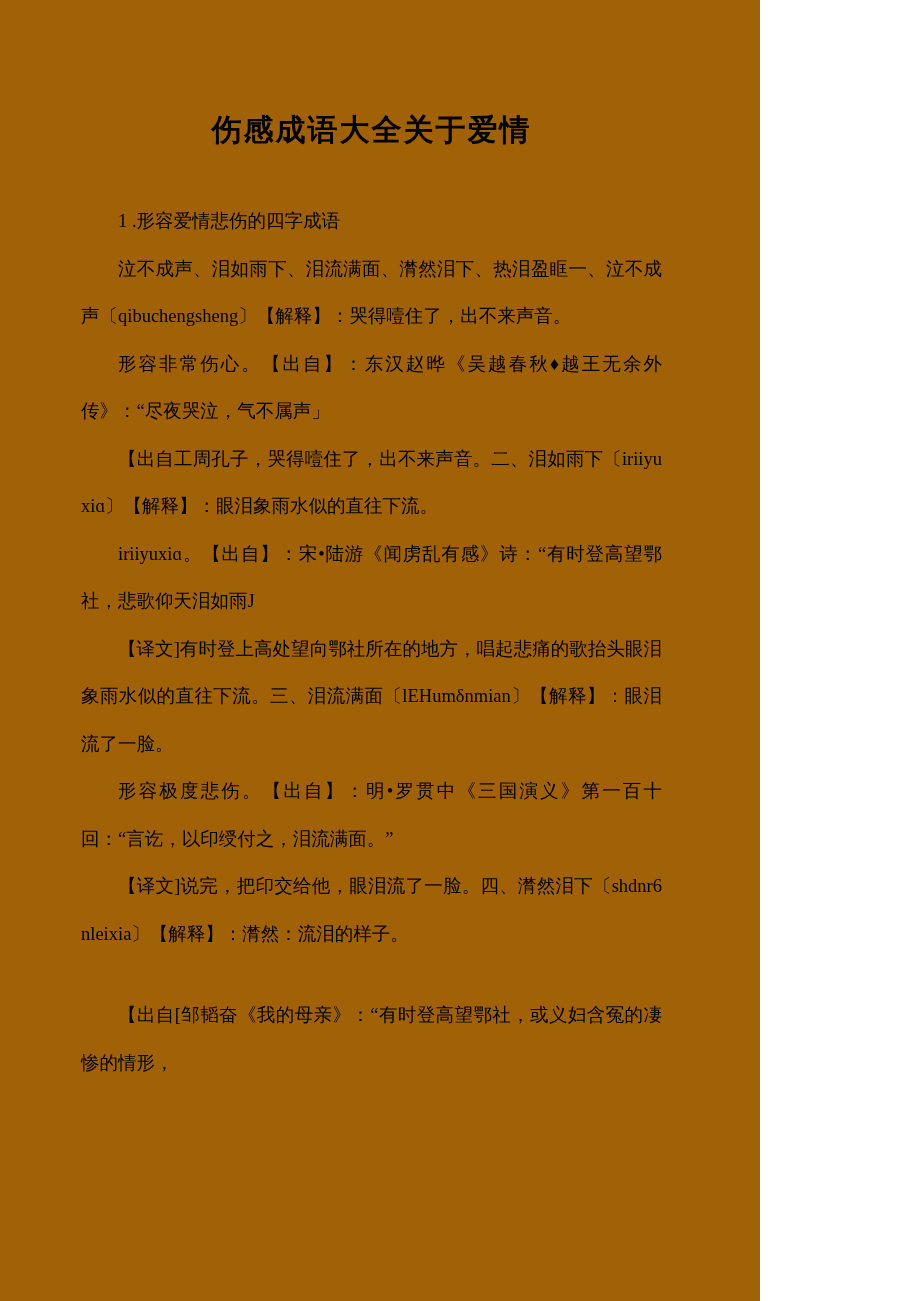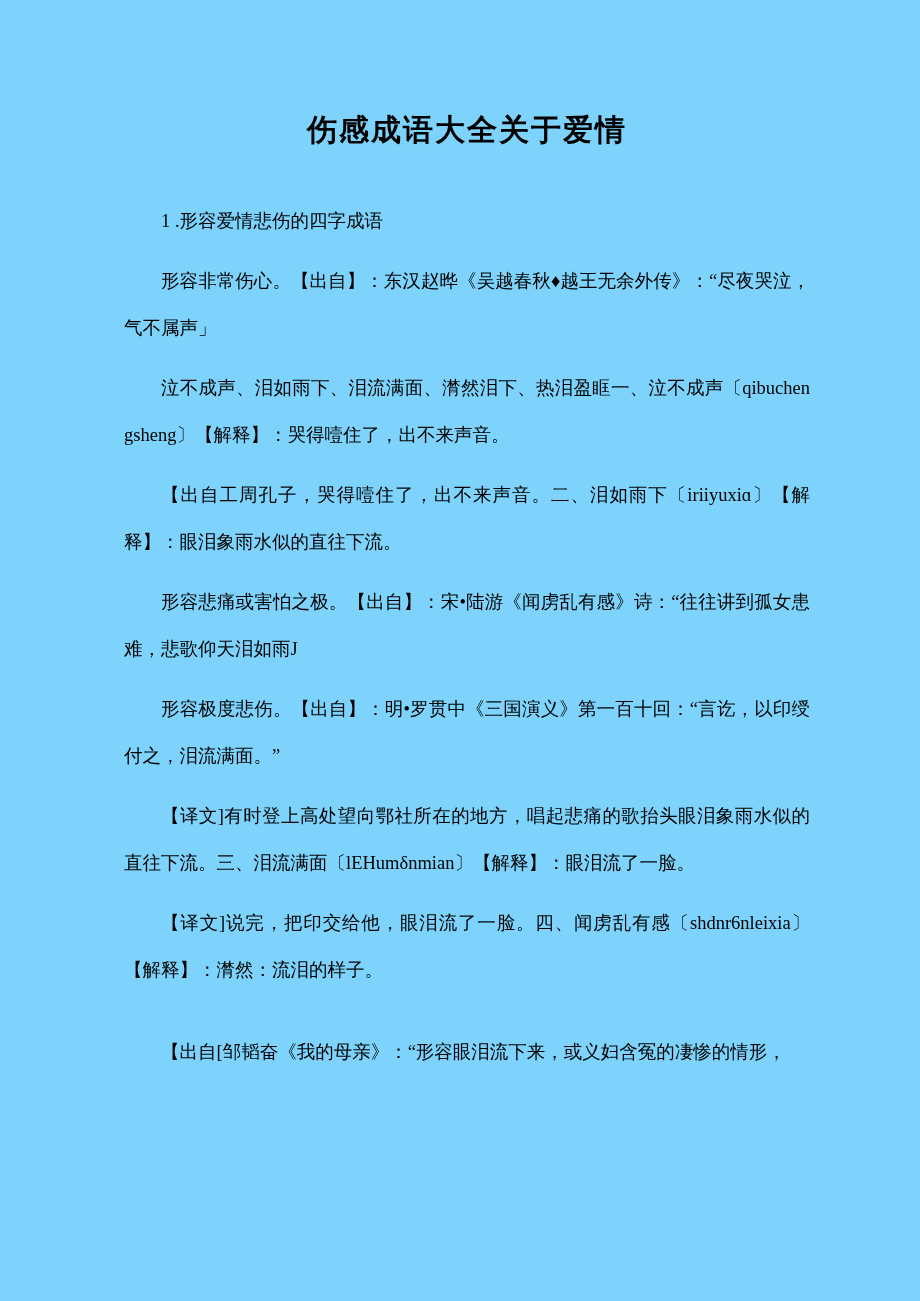--- a/index.html
+++ b/index.html
@@ -9,53 +9,53 @@
   }
   body {
     width: 920px;
     height: 1301px;
     overflow: hidden;
     color: #000000;
     font-family: "Liberation Serif", "DejaVu Serif", serif;
   }
   .page {
     box-sizing: border-box;
-    width: 920px;
+    width: 760px;
     height: 1301px;
-    padding: 112px 98px 40px 112px;
-    background: #7dd3fc;
+    padding: 112px 98px 40px 81px;
+    background: #a16207;
   }
   .doc-title {
     margin: 0 0 50px 0;
     text-align: center;
     font-size: 30px;
     font-weight: bold;
     letter-spacing: 2px;
     line-height: 1.2;
   }
   .para {
-    margin: 12px;
+    margin: 0;
     font-size: 18.5px;
     line-height: 47.5px;
     text-align: justify;
     text-indent: 2em;
     word-break: break-all;
   }
   .para.spaced-before {
     margin-top: 34px;
   }
 </style>
 </head>
 <body>
 
 <div class="page">
   <h1 class="doc-title">伤感成语大全关于爱情</h1>
 
   <p class="para">1 .形容爱情悲伤的四字成语</p>
+  <p class="para">泣不成声、泪如雨下、泪流满面、潸然泪下、热泪盈眶一、泣不成声〔qibuchengsheng〕【解释】：哭得噎住了，出不来声音。</p>
   <p class="para">形容非常伤心。【出自】：东汉赵晔《吴越春秋♦越王无余外传》：“尽夜哭泣，气不属声」</p>
-  <p class="para">泣不成声、泪如雨下、泪流满面、潸然泪下、热泪盈眶一、泣不成声〔qibuchengsheng〕【解释】：哭得噎住了，出不来声音。</p>
   <p class="para">【出自工周孔子，哭得噎住了，出不来声音。二、泪如雨下〔iriiyuxiɑ〕【解释】：眼泪象雨水似的直往下流。</p>
-  <p class="para">形容悲痛或害怕之极。【出自】：宋•陆游《闻虏乱有感》诗：“往往讲到孤女患难，悲歌仰天泪如雨J</p>
+  <p class="para">iriiyuxiɑ。【出自】：宋•陆游《闻虏乱有感》诗：“有时登高望鄂社，悲歌仰天泪如雨J</p>
+  <p class="para">【译文]有时登上高处望向鄂社所在的地方，唱起悲痛的歌抬头眼泪象雨水似的直往下流。三、泪流满面〔lEHumδnmian〕【解释】：眼泪流了一脸。</p>
   <p class="para">形容极度悲伤。【出自】：明•罗贯中《三国演义》第一百十回：“言讫，以印绶付之，泪流满面。”</p>
-  <p class="para">【译文]有时登上高处望向鄂社所在的地方，唱起悲痛的歌抬头眼泪象雨水似的直往下流。三、泪流满面〔lEHumδnmian〕【解释】：眼泪流了一脸。</p>
-  <p class="para">【译文]说完，把印交给他，眼泪流了一脸。四、闻虏乱有感〔shdnr6nleixia〕【解释】：潸然：流泪的样子。</p>
-  <p class="para spaced-before">【出自[邹韬奋《我的母亲》：“形容眼泪流下来，或义妇含冤的凄惨的情形，</p>
+  <p class="para">【译文]说完，把印交给他，眼泪流了一脸。四、潸然泪下〔shdnr6nleixia〕【解释】：潸然：流泪的样子。</p>
+  <p class="para spaced-before">【出自[邹韬奋《我的母亲》：“有时登高望鄂社，或义妇含冤的凄惨的情形，</p>
 </div>
 
 </body></html>

